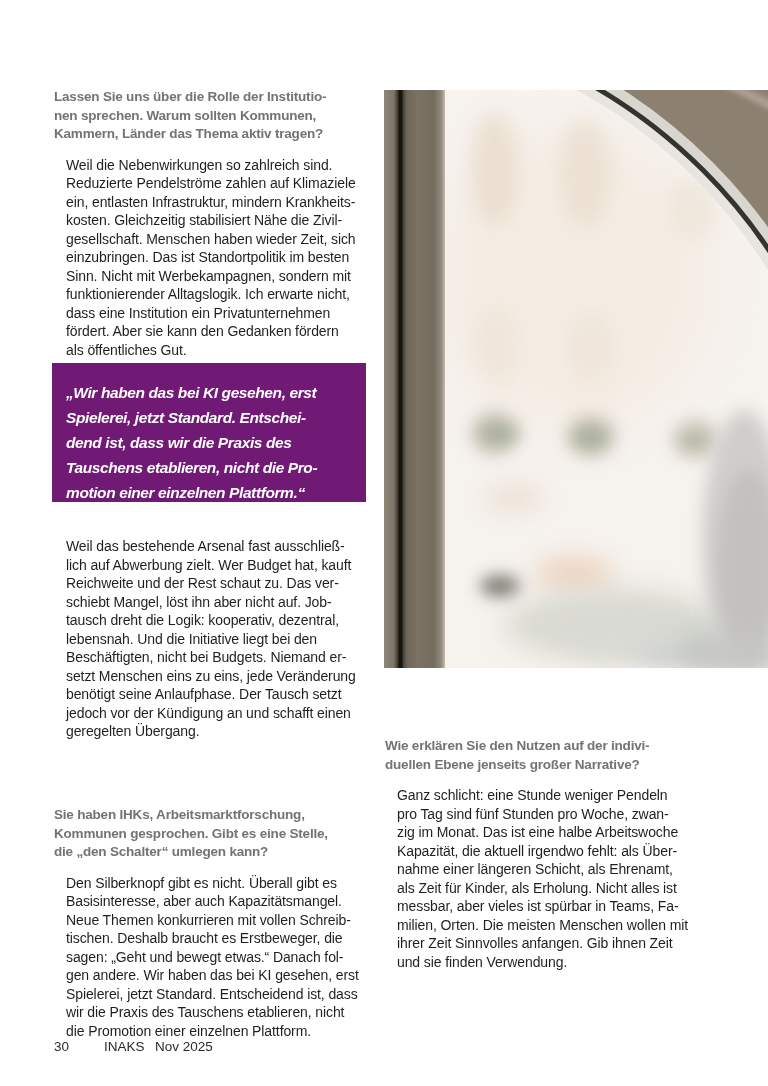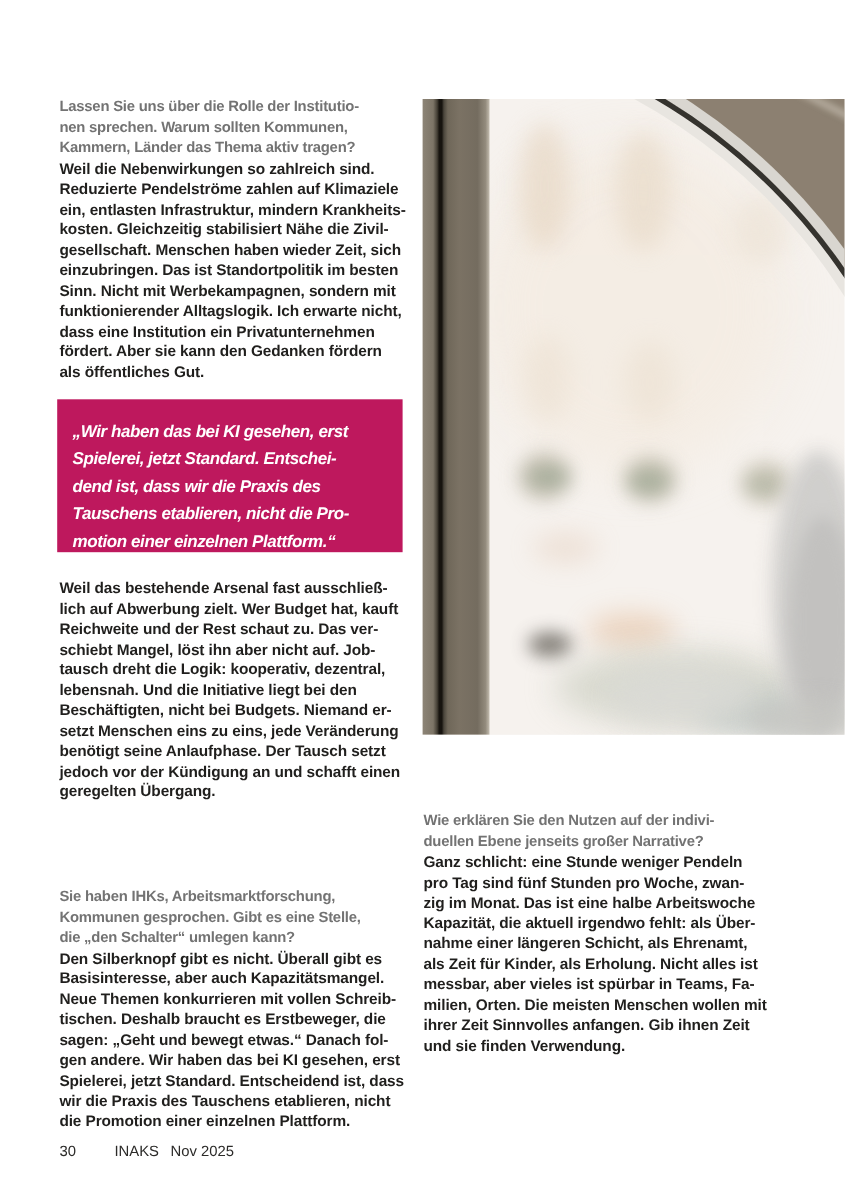--- a/index.html
+++ b/index.html
@@ -7,28 +7,28 @@
     position:relative; width:768px; height:1086px; background:#ffffff;
     font-family:"Liberation Sans", sans-serif; overflow:hidden;
   }
   
   .qa-block { position:absolute; left:54px; width:318px; }
   .qa-block h3 {
     margin:0; font-size:13.5px; font-weight:bold; line-height:18.5px;
     letter-spacing:-0.2px; color:#737373; white-space:pre;
   }
   .qa-block p {
-    margin:0; font-size:14px; font-weight:bold; line-height:18.5px;
+    margin:12px; font-size:14px; font-weight:normal; line-height:18.5px;
     letter-spacing:-0.1px; color:#201f1d; white-space:pre;
   }
   .right-col { left:385px; width:360px; }
   
   .quote-box {
     position:absolute; left:52px; top:363px; width:314px; height:139px;
-    background:#be185d; box-sizing:border-box; padding:17px 8px 0 14px;
+    background:#701a75; box-sizing:border-box; padding:17px 8px 0 14px;
   }
   .quote-box p {
     margin:0; color:#ffffff; font-size:15.5px; font-weight:bold; font-style:italic;
     line-height:25px; letter-spacing:-0.4px; white-space:pre;
   }
   
   .photo {
     position:absolute; left:384px; top:90px; width:384px; height:578px;
     background:#f6f2ee; overflow:hidden;
   }

